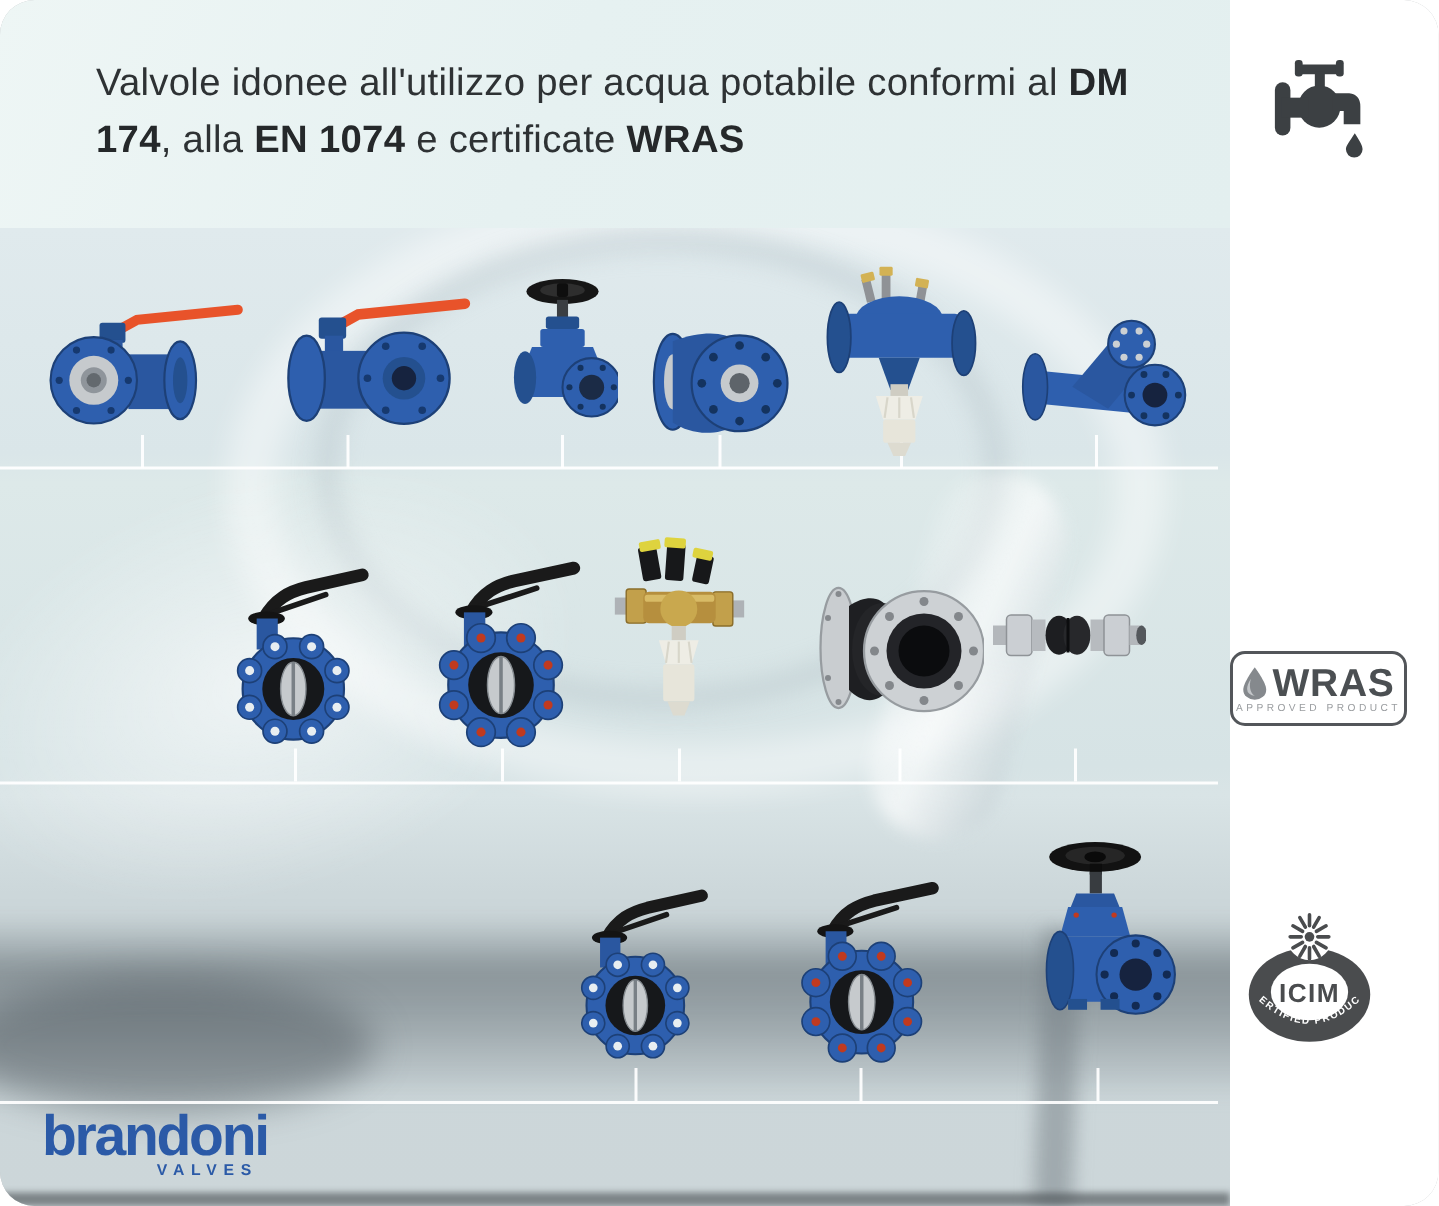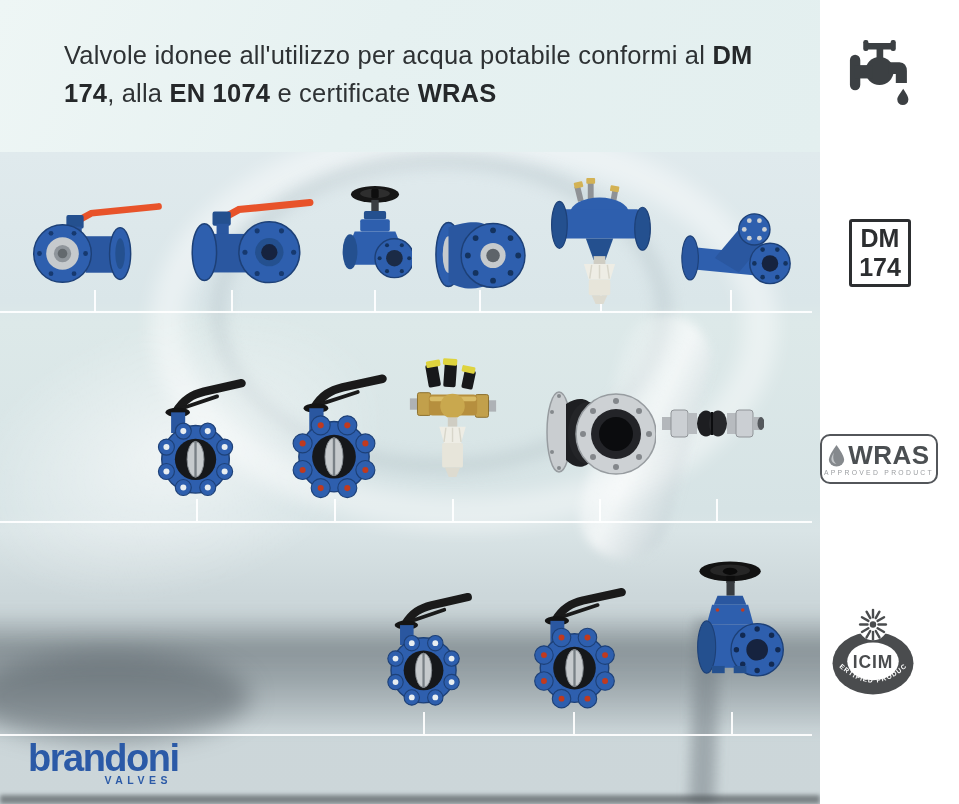--- a/index.html
+++ b/index.html
@@ -1,18 +1,18 @@
 <!DOCTYPE html>
 <html><head>
 <meta charset="utf-8">
 <style>
   html,body{margin:0;padding:0;background:#ffffff;}
   .page{position:relative;width:959px;height:804px;overflow:hidden;
         font-family:"Liberation Sans",sans-serif;background:#ffffff;
-        box-shadow:inset 0 0 0 1px rgba(130,136,140,.55);}
+        box-shadow:inset 0 0 0 1px rgba(130,136,140,.55);border-radius:23px;}
   
   .header-band{position:absolute;left:0;top:0;width:820px;height:152px;
         background:linear-gradient(115deg,#eef6f5 0%,#e6f1f1 45%,#e3efef 100%);}
   .title{position:absolute;left:64px;top:36px;width:716px;
         font-size:25.5px;line-height:38px;color:#2e3234;letter-spacing:.2px;font-weight:400;}
   .title b{font-weight:700;color:#25282a;}
   
   .right-col{position:absolute;left:820px;top:0;width:139px;height:804px;background:#ffffff;}
   .faucet{position:absolute;left:24px;top:34px;width:74px;height:80px;}
   .dm-badge{position:absolute;left:29px;top:219px;width:56px;height:60px;
@@ -490,24 +490,20 @@
         <rect x="63" y="4" width="7" height="15" rx="3"></rect>
         <rect x="44" y="14" width="9" height="16"></rect>
         <circle cx="48" cy="46" r="19"></circle>
         <rect x="8" y="24" width="14" height="48" rx="7"></rect>
         <rect x="14" y="38" width="24" height="18"></rect>
         <path d="M60,34 h15 q10,1 10,12 v16 h-15 v-12 h-10 z"></path>
         <path d="M80,70 c5,8 7,11 7,14.5 a7.5,7.5 0 1 1 -15,0 c0,-3.5 3,-6.5 8,-14.5 z"></path>
       </g>
     </svg>
 
-    <div class="dm-badge">
-      <div>DM</div>
-      <div>174</div>
-    </div>
 
     <div class="wras-badge">
       <div class="wras-row">
         <svg width="17" height="23" viewBox="0 0 20 27">
           <path d="M10,1 C10,1 1,13 1,18.5 a9,8 0 0 0 18,0 C19,13 10,1 10,1 z" fill="#85898d"></path>
           <path d="M7,10 C5,13 4,16 4,18 a6,5.4 0 0 0 6,5.4 C6,21 5.5,15 7,10 z" fill="#c3c6c9"></path>
         </svg>
         <span class="wras-word">WRAS</span>
       </div>
       <div class="wras-sub">APPROVED PRODUCT</div>

